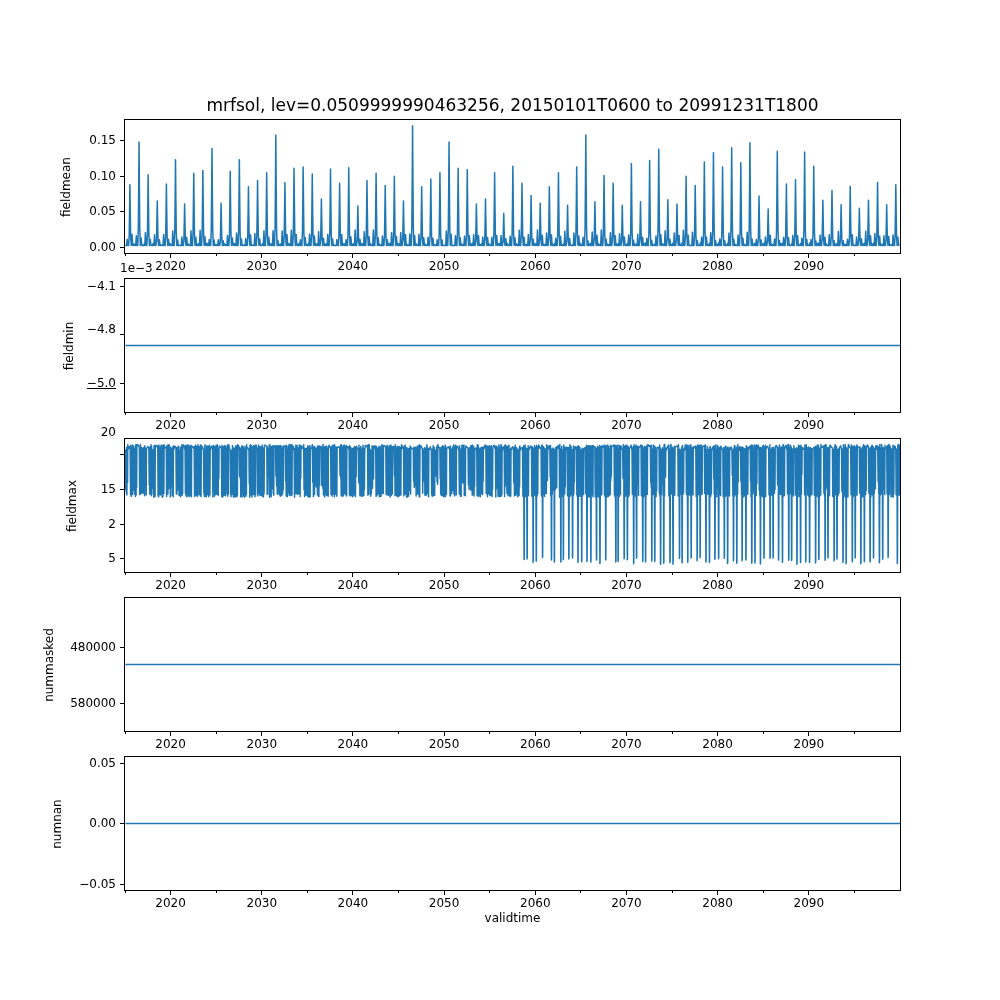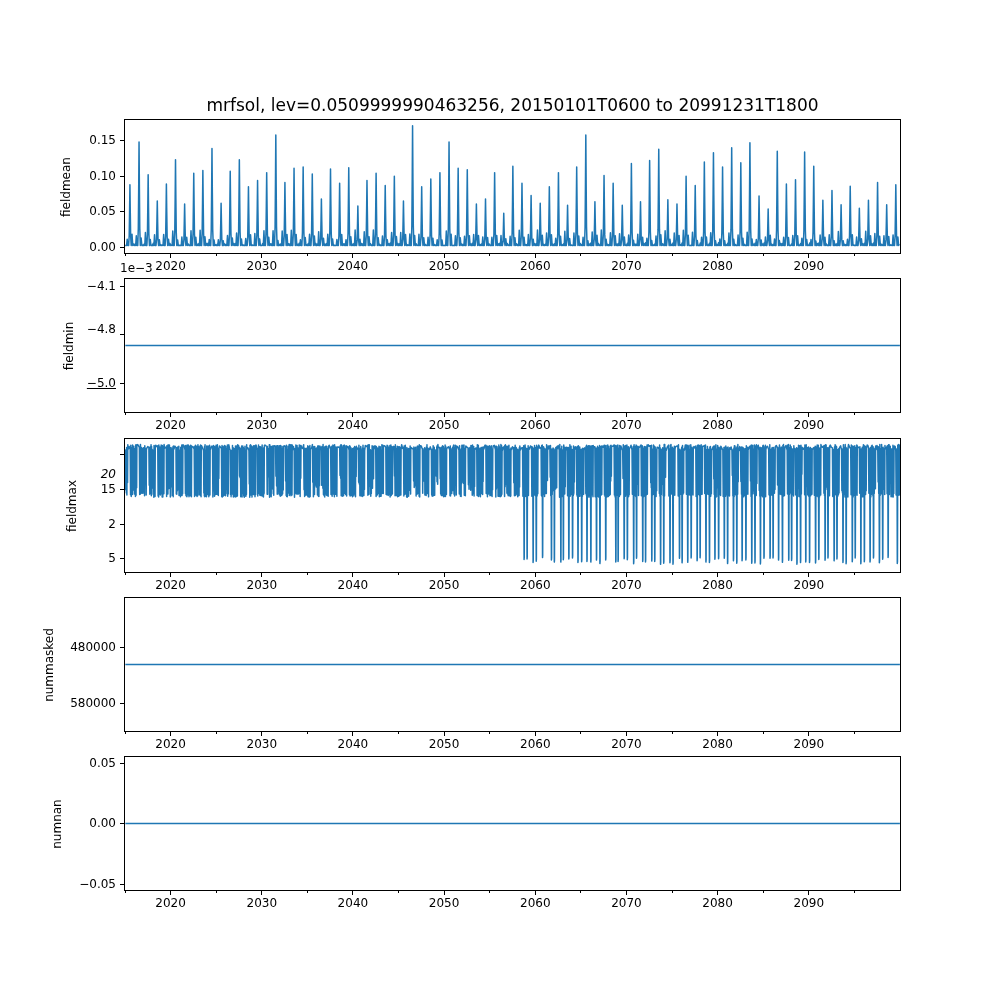--- a/index.html
+++ b/index.html
@@ -50,20 +50,21 @@
       </svg>
   </div>
 
   <div class="ylabel" id="yl0" style="left: 66px; top: 186.5px;">fieldmean</div>
   <div class="ylabel" id="yl1" style="left: 69px; top: 345.5px;">fieldmin</div>
   <div class="ylabel" id="yl2" style="left: 72px; top: 505.5px;">fieldmax</div>
   <div class="ylabel" id="yl3" style="left: 49px; top: 664.5px;">nummasked</div>
   <div class="ylabel" id="yl4" style="left: 57px; top: 823.5px;">numnan</div>
 
   <div class="offset">1e−3</div>
+  <div class="xlabel">validtime</div>
 <div class="tickmark" style="left: 120px; top: 246.8px; width: 4px; height: 1px;"></div>
     <div class="yticklabel" style="top: 239.8px;">0.00</div>
     <div class="tickmark" style="left: 120px; top: 211.2px; width: 4px; height: 1px;"></div>
     <div class="yticklabel" style="top: 204.2px;">0.05</div>
     <div class="tickmark" style="left: 120px; top: 175.7px; width: 4px; height: 1px;"></div>
     <div class="yticklabel" style="top: 168.7px;">0.10</div>
     <div class="tickmark" style="left: 120px; top: 140.1px; width: 4px; height: 1px;"></div>
     <div class="yticklabel" style="top: 133.1px;">0.15</div>
     <div class="tickmark" style="left: 170.1px; top: 254px; width: 1px; height: 4px;"></div>
     <div class="xticklabel" style="left: 140.6px; top: 259px;">2020</div>
@@ -121,21 +122,21 @@
     <div class="tickmark" style="left: 671.6px; top: 413px; width: 1px; height: 2px;"></div>
     <div class="tickmark" style="left: 762.7px; top: 413px; width: 1px; height: 2px;"></div>
     <div class="tickmark" style="left: 853.9px; top: 413px; width: 1px; height: 2px;"></div>
     <div class="tickmark" style="left: 120px; top: 558.3px; width: 4px; height: 1px;"></div>
     <div class="yticklabel" style="top: 551.3px;">5</div>
     <div class="tickmark" style="left: 120px; top: 523.7px; width: 4px; height: 1px;"></div>
     <div class="yticklabel" style="top: 516.7px;">2</div>
     <div class="tickmark" style="left: 120px; top: 489.1px; width: 4px; height: 1px;"></div>
     <div class="yticklabel" style="top: 482.1px;">15</div>
     <div class="tickmark" style="left: 120px; top: 454.4px; width: 4px; height: 1px;"></div>
-    <div class="yticklabel" style="top: 467px; font-style: italic;">20</div>
+    <div class="yticklabel" style="top: 425px;">20</div>
     <div class="tickmark" style="left: 170.1px; top: 573px; width: 1px; height: 4px;"></div>
     <div class="xticklabel" style="left: 140.6px; top: 578px;">2020</div>
     <div class="tickmark" style="left: 261.3px; top: 573px; width: 1px; height: 4px;"></div>
     <div class="xticklabel" style="left: 231.8px; top: 578px;">2030</div>
     <div class="tickmark" style="left: 352.4px; top: 573px; width: 1px; height: 4px;"></div>
     <div class="xticklabel" style="left: 322.9px; top: 578px;">2040</div>
     <div class="tickmark" style="left: 443.6px; top: 573px; width: 1px; height: 4px;"></div>
     <div class="xticklabel" style="left: 414.1px; top: 578px;">2050</div>
     <div class="tickmark" style="left: 534.8px; top: 573px; width: 1px; height: 4px;"></div>
     <div class="xticklabel" style="left: 505.3px; top: 578px;">2060</div>

